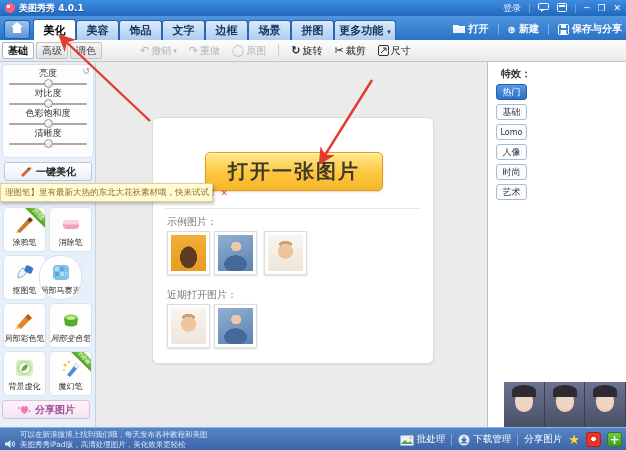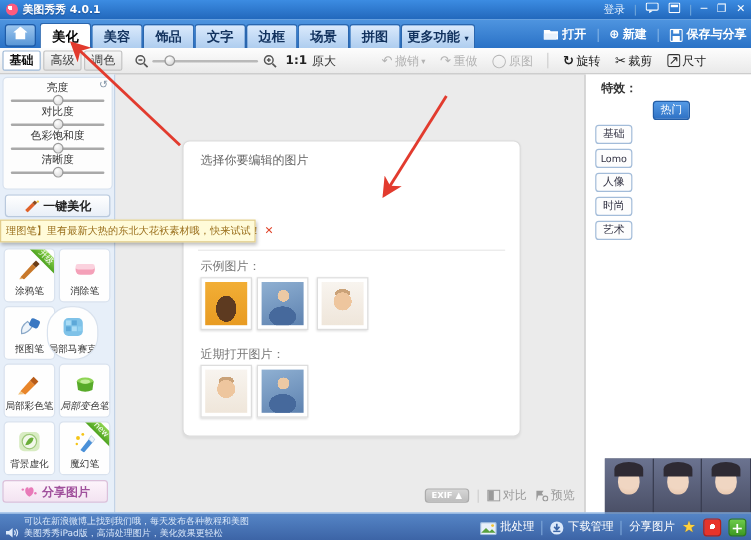--- a/index.html
+++ b/index.html
@@ -229,42 +229,20 @@
         <span>保存与分享</span>
       </div>
     </div>
   </div>
 
   <div class="toolbar">
     <div class="subtab active">基础</div>
     <div class="subtab">高级</div>
     <div class="subtab">调色</div>
 
-    <div class="zoomctl">
-      <span class="mag">
-        <svg width="12" height="12" viewBox="0 0 12 12">
-            <circle cx="5" cy="5" r="3.6" fill="none" stroke="#555" stroke-width="1.2"></circle>
-            <line x1="8" y1="8" x2="11" y2="11" stroke="#555" stroke-width="1.4"></line>
-            <line x1="3.4" y1="5" x2="6.6" y2="5" stroke="#555" stroke-width="1.1"></line>
-          </svg>
-      </span>
-      <div class="slider-track">
-        <div class="slider-thumb"></div>
-      </div>
-      <span class="mag">
-        <svg width="12" height="12" viewBox="0 0 12 12">
-            <circle cx="5" cy="5" r="3.6" fill="none" stroke="#555" stroke-width="1.2"></circle>
-            <line x1="8" y1="8" x2="11" y2="11" stroke="#555" stroke-width="1.4"></line>
-            <line x1="3.4" y1="5" x2="6.6" y2="5" stroke="#555" stroke-width="1.1"></line>
-            <line x1="5" y1="3.4" x2="5" y2="6.6" stroke="#555" stroke-width="1.1"></line>
-          </svg>
-      </span>
-      <span class="ratio">1:1</span>
-      <span class="fit">原大</span>
-    </div>
 
     <div class="tool-item disabled" style="margin-left:38px;">
       <span class="g-icon">↶</span>
       <span>撤销</span>
       <span style="font-size:7px;">▾</span>
     </div>
     <div class="tool-item disabled">
       <span class="g-icon">↷</span>
       <span>重做</span>
     </div>
@@ -430,21 +408,21 @@
     </div>
   </div>
 
   <div class="notice">
     <span class="notice-text">理图笔】里有最新大热的东北大花袄素材哦，快来试试！</span>
     <span class="notice-close">✕</span>
   </div>
 
   <div class="main">
     <div class="card">
-      <div class="prompt">选择你要编辑的图片</div>
+      <div class="open-btn">打开一张图片</div>
       <div class="card-divider"></div>
 
       <div class="sec-label" style="left:14px; top:97px;">示例图片：</div>
       <div class="thumb" style="left:14px; top:113px;">
           <div class="ph ph-girl-orange"></div>
         </div>
       <div class="thumb" style="left:61px; top:113px;">
           <div class="ph ph-girl-denim"></div>
         </div>
       <div class="thumb" style="left:111px; top:113px;">
@@ -453,43 +431,25 @@
 
       <div class="sec-label" style="left:14px; top:170px;">近期打开图片：</div>
       <div class="thumb" style="left:14px; top:186px;">
           <div class="ph ph-baby"></div>
         </div>
       <div class="thumb" style="left:61px; top:186px;">
           <div class="ph ph-girl-denim"></div>
         </div>
     </div>
 
-    <div class="exif-row">
-      <span class="exif-badge">EXIF ▲</span>
-      <span class="exif-sep"></span>
-      <span class="gray-act">
-        <svg width="11" height="10" viewBox="0 0 11 10">
-            <rect x="0.5" y="0.5" width="10" height="9" fill="none" stroke="#9a9a9a"></rect>
-            <rect x="1" y="1" width="4.5" height="8" fill="#9a9a9a"></rect>
-          </svg>
-        <span>对比</span>
-      </span>
-      <span class="gray-act">
-        <svg width="11" height="10" viewBox="0 0 11 10">
-            <path d="M1 10 V1 h6 l-1.5 2 L7 5 H2.5" fill="#9a9a9a"></path>
-            <circle cx="8.5" cy="7.5" r="2" fill="none" stroke="#9a9a9a"></circle>
-          </svg>
-        <span>预览</span>
-      </span>
-    </div>
   </div>
 
   <div class="effects">
     <div class="fx-title">特效：</div>
-    <div class="fx-btn active" style="top:22px;margin-left:48px;">热门</div>
+    <div class="fx-btn active" style="top:22px;">热门</div>
     <div class="fx-btn" style="top:42px;">基础</div>
     <div class="fx-btn latin" style="top:62px;">Lomo</div>
     <div class="fx-btn" style="top:82px;">人像</div>
     <div class="fx-btn" style="top:102px;">时尚</div>
     <div class="fx-btn" style="top:122px;">艺术</div>
   </div>
 
   <div class="ad">
     <div class="ad-faces">
       <div class="ad-face"></div>

